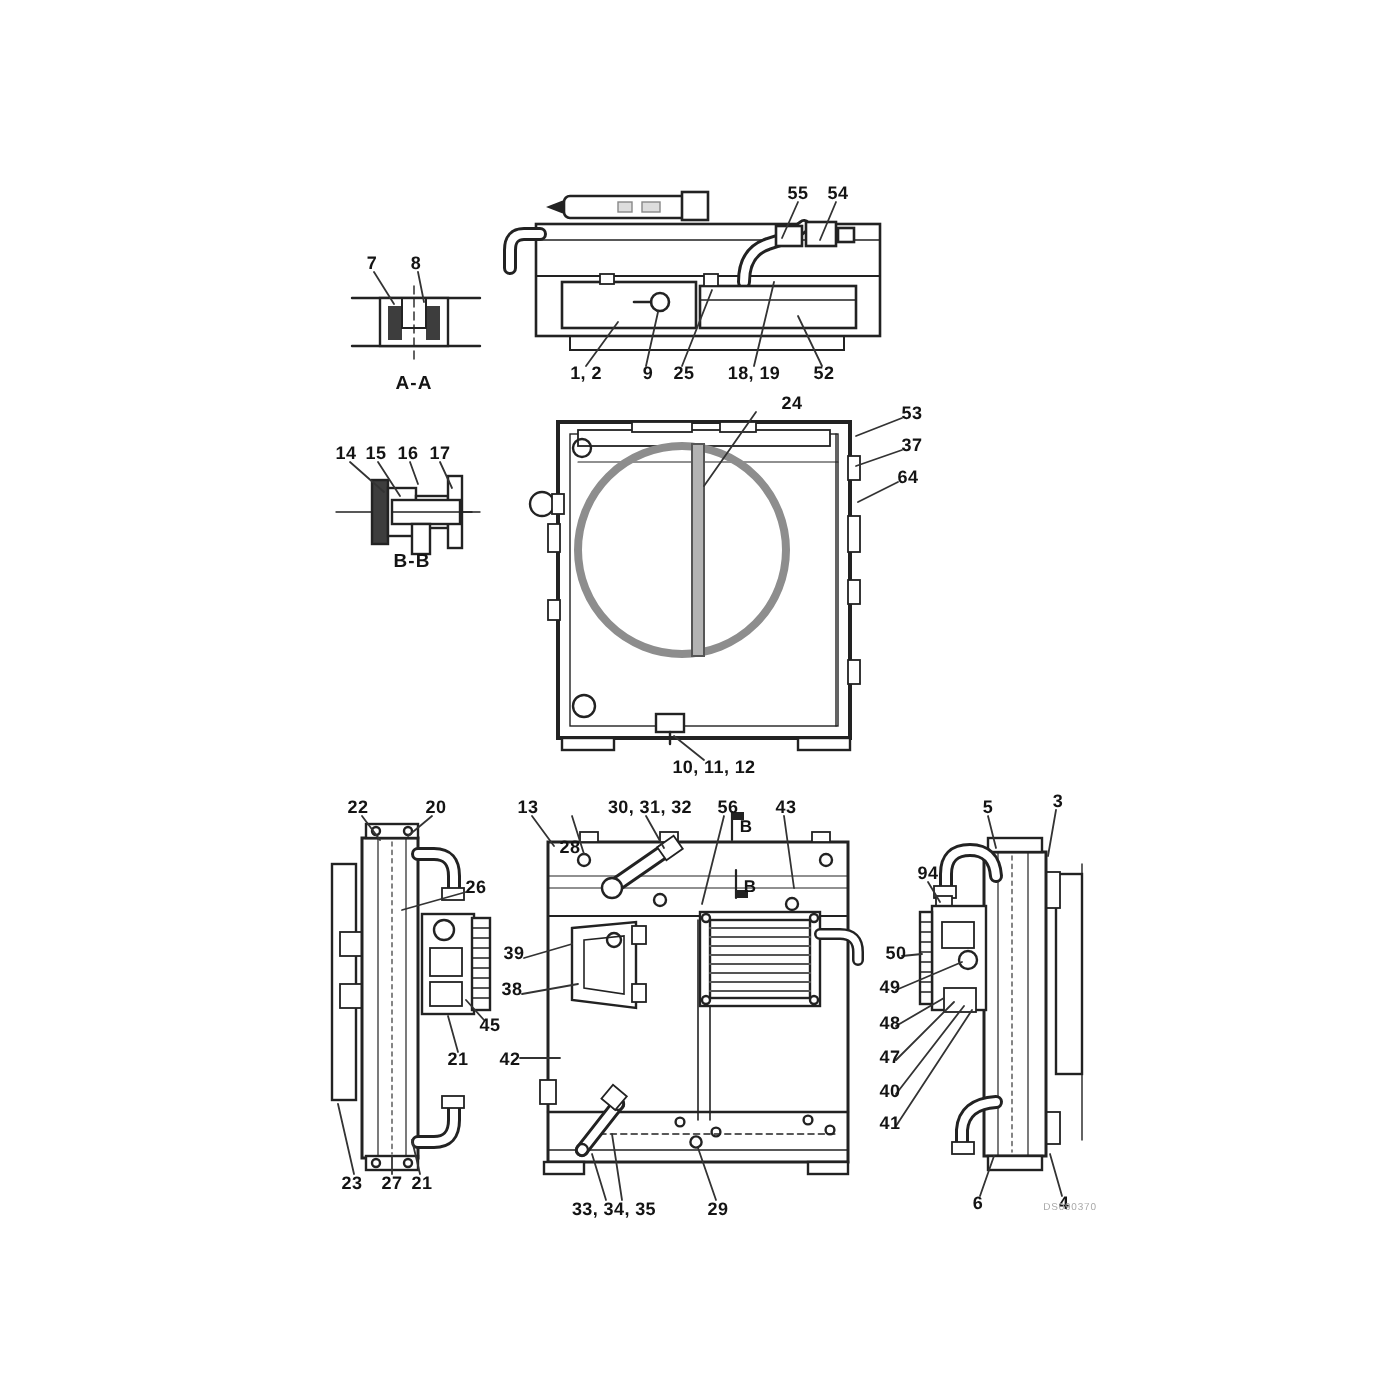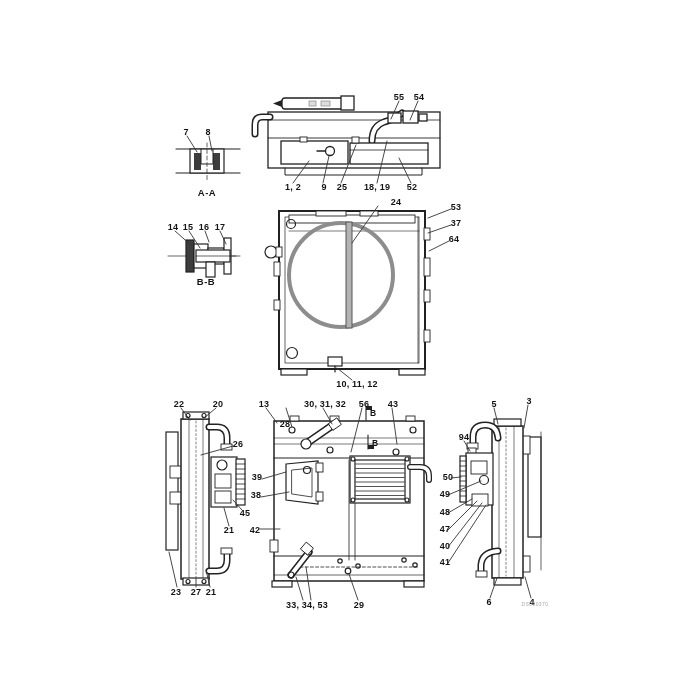--- a/index.html
+++ b/index.html
@@ -317,21 +317,21 @@
   <span class="callout" style="left:264px;top:404px">13</span>
   <span class="callout" style="left:285px;top:424px">28</span>
   <span class="callout" style="left:325px;top:404px">30, 31, 32</span>
   <span class="callout" style="left:364px;top:404px">56</span>
   <span class="callout" style="left:393px;top:404px">43</span>
   <span class="bmark" style="left:373px;top:413px">B</span>
   <span class="bmark" style="left:375px;top:443px">B</span>
   <span class="callout" style="left:257px;top:477px">39</span>
   <span class="callout" style="left:256px;top:495px">38</span>
   <span class="callout" style="left:255px;top:530px">42</span>
-  <span class="callout" style="left:307px;top:605px">33, 34, 53</span>
+  <span class="callout" style="left:307px;top:605px">33, 34, 35</span>
   <span class="callout" style="left:359px;top:605px">29</span>
   <span class="callout" style="left:494px;top:404px">5</span>
   <span class="callout" style="left:529px;top:401px">3</span>
   <span class="callout" style="left:464px;top:437px">94</span>
   <span class="callout" style="left:448px;top:477px">50</span>
   <span class="callout" style="left:445px;top:494px">49</span>
   <span class="callout" style="left:445px;top:512px">48</span>
   <span class="callout" style="left:445px;top:529px">47</span>
   <span class="callout" style="left:445px;top:546px">40</span>
   <span class="callout" style="left:445px;top:562px">41</span>

